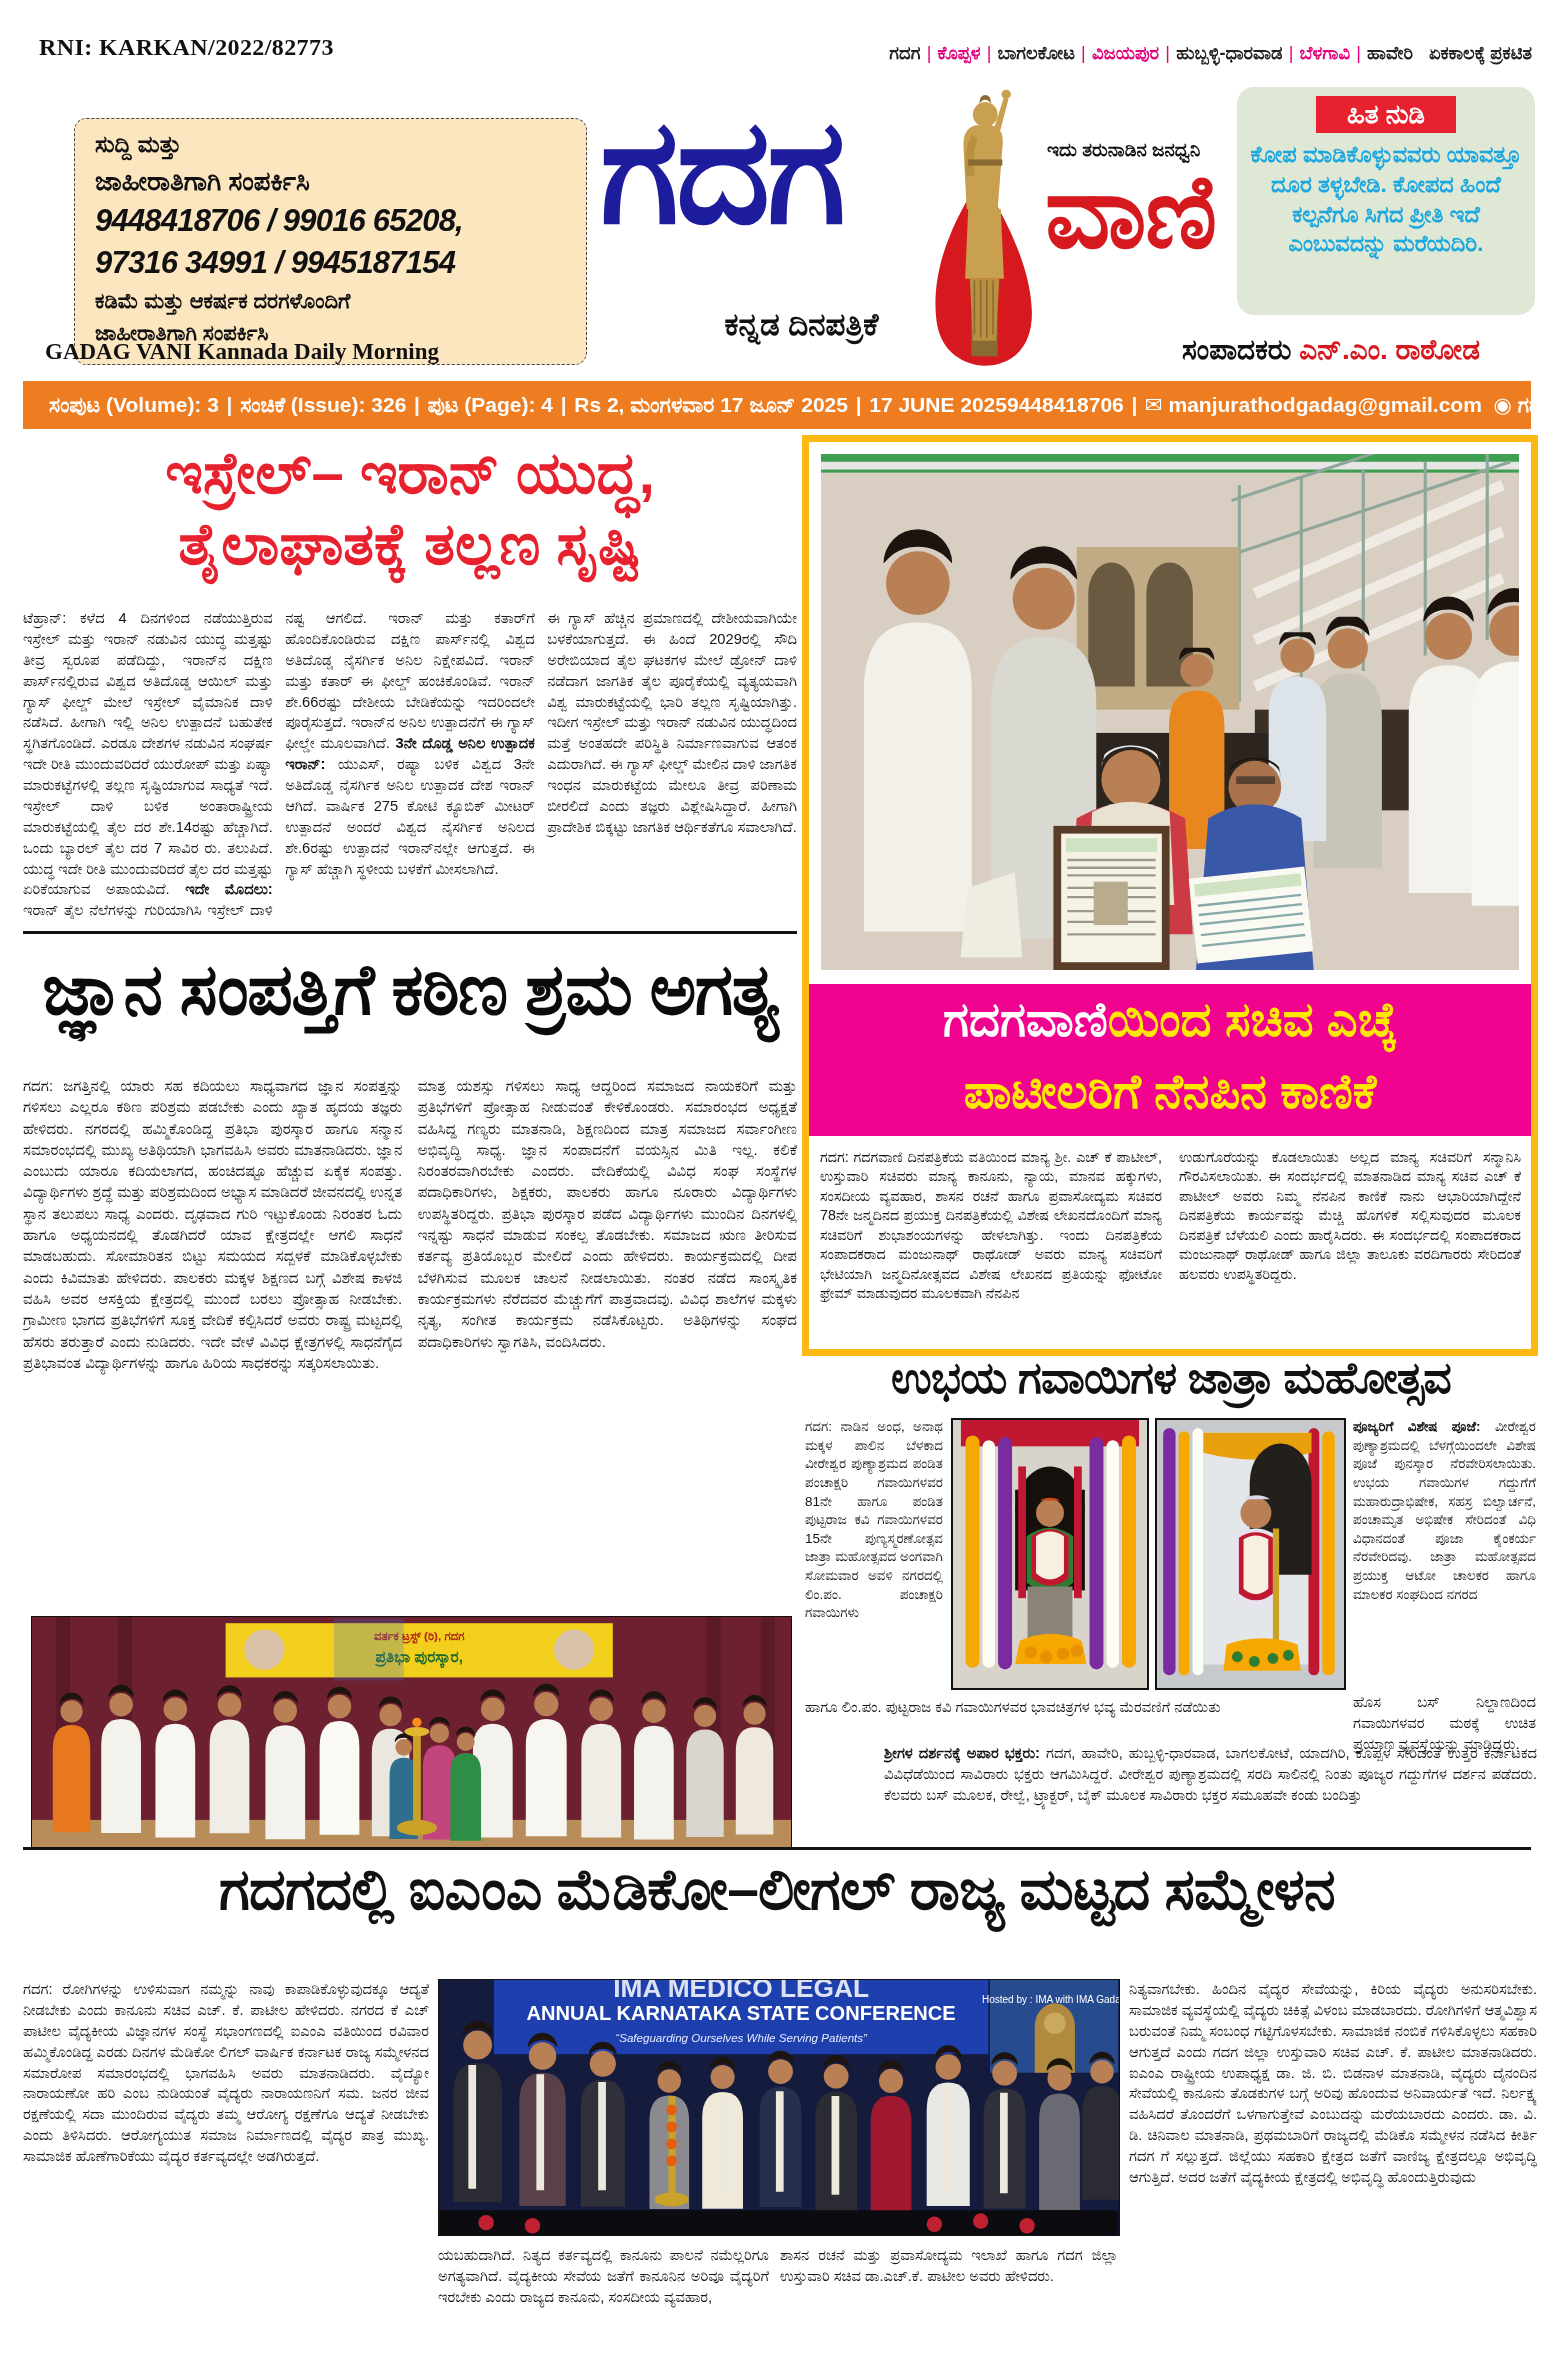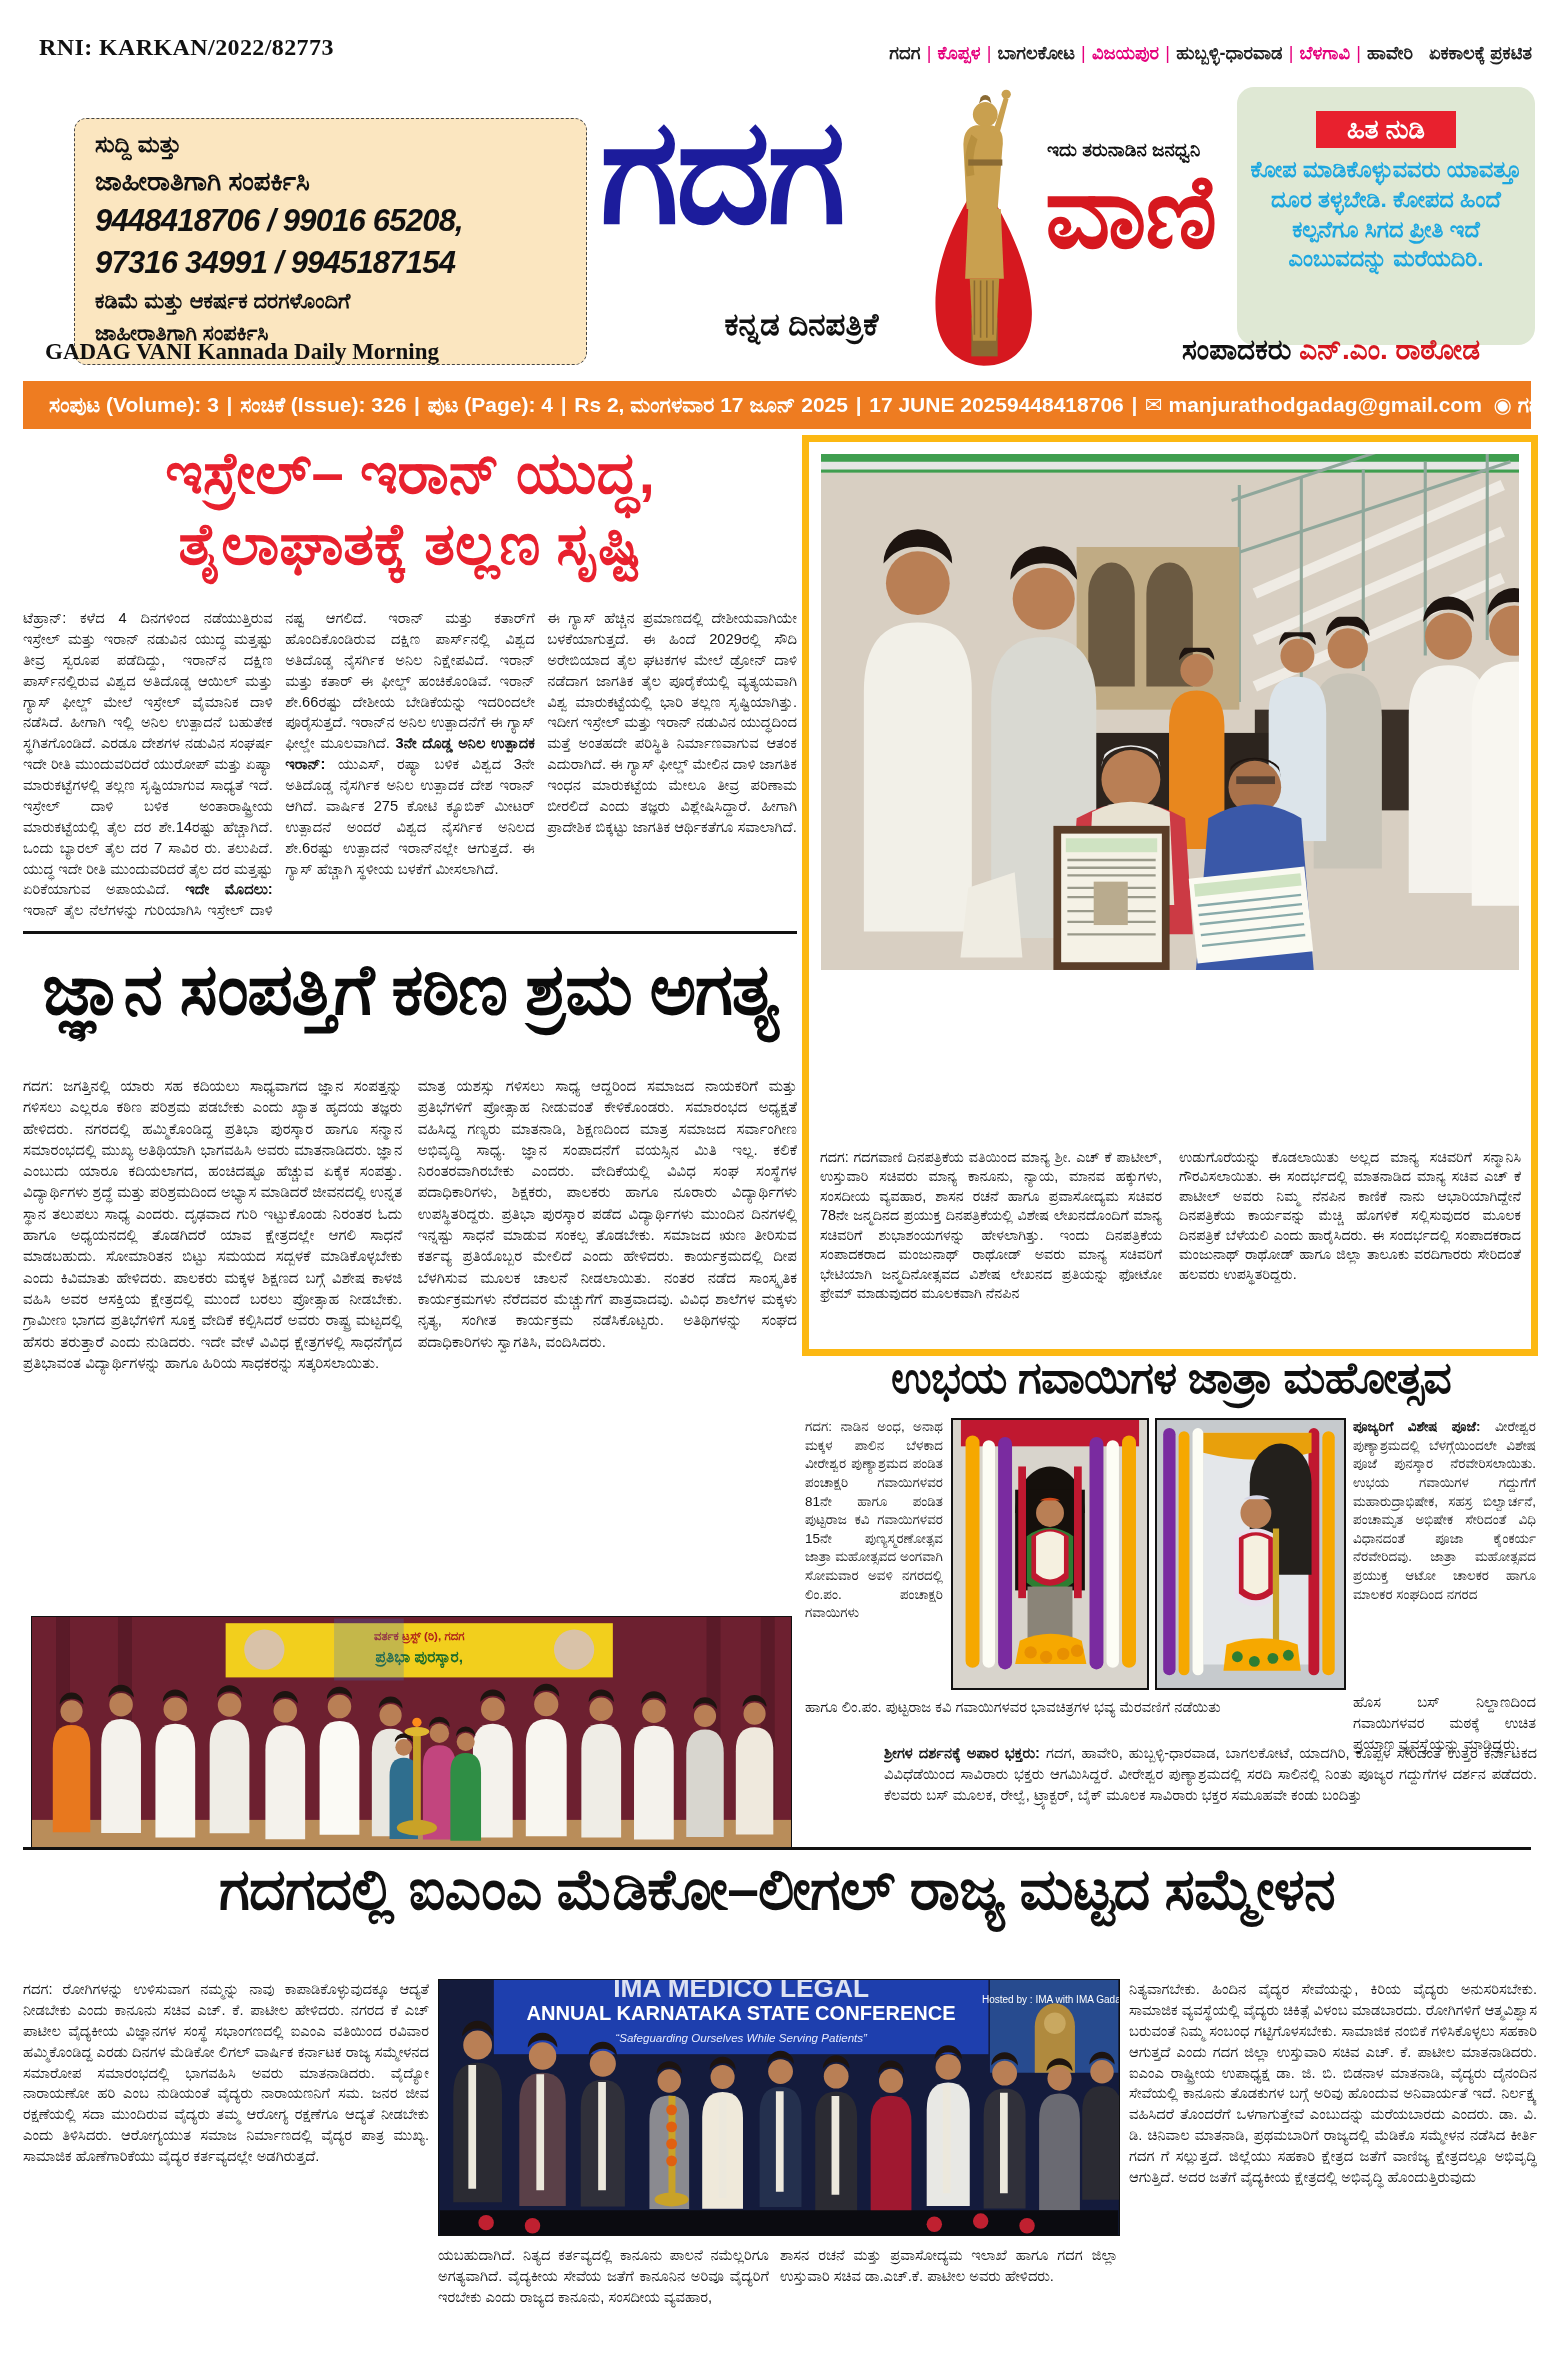--- a/index.html
+++ b/index.html
@@ -27,21 +27,21 @@
 
   [data-name="masthead-word1"]{left:600px;top:99px;font-size:146px;line-height:1;font-weight:bold;color:#1c1c9c;letter-spacing:-3.1px;}
   [data-name="masthead-statue"]{left:917px;top:85px;}
   [data-name="masthead-tagline"]{left:1047px;top:139px;font-size:18.6px;font-weight:bold;color:#111;}
   [data-name="masthead-word2"]{left:1045px;top:161px;font-size:102px;line-height:1;font-weight:bold;color:#d6181f;letter-spacing:-1.5px;}
   [data-name="masthead-subtitle"]{left:674px;top:307px;width:255px;text-align:center;font-size:31px;font-weight:bold;}
   [data-name="masthead-english"]{left:45px;top:339px;font-size:23px;font-weight:bold;}
   [data-name="editor-line"]{left:1126px;top:334px;width:410px;text-align:center;font-size:28px;font-weight:bold;}
   [data-name="editor-name"]{color:#d6181f;}
 
-  [data-name="quote-box"]{left:1237px;top:87px;width:276px;height:214px;background:#dfe8d4;border-radius:17px;padding:22px 11px;text-align:center;}
+  [data-name="quote-box"]{left:1237px;top:87px;width:276px;height:214px;background:#dfe8d4;border-radius:17px;padding:7px 11px;text-align:center;}
   [data-name="quote-title"]{display:inline-block;background:#e8212e;color:#fff;font-size:26px;font-weight:bold;
       padding:3.1px 31px;margin-top:1.5px;}
   [data-name="quote-text"]{margin-top:7.7px;font-size:22.5px;line-height:1.32;font-weight:bold;color:#1da7e0;}
 
   [data-name="info-bar"]{left:23px;top:381px;width:1508px;height:48px;background:#ee7c21;color:#fff;
       display:flex;align-items:center;justify-content:space-between;padding:0 26px;box-sizing:border-box;
       font-size:21px;font-weight:bold;white-space:nowrap;}
   [data-name="info-bar"] .sep{margin:0 7.7px;opacity:.95;}
   [data-name="info-bar"] .grp{display:flex;align-items:center;}
 
@@ -284,20 +284,26 @@
     <g data-name="held-newspaper">
       <rect x="480" y="540" width="150" height="110" fill="#fbfaf2" transform="rotate(-6 555 595)"></rect>
       <rect x="486" y="548" width="138" height="16" fill="#cfe3c2" transform="rotate(-6 555 595)"></rect>
       <g stroke="#8aa" stroke-width="3" transform="rotate(-6 555 595)">
           <path d="M488 576 h134 M488 588 h134 M488 600 h134 M488 614 h134 M488 628 h134"></path>
         </g>
     </g>
     <path d="M190 560 l60 -20 l10 110 h-80 Z" fill="#efece2"></path>
   </svg>
 
+  <div data-name="felicitation-headline">
+    <div>
+      <span class="white" data-name="felicitation-headline-brand">ಗದಗವಾಣಿ</span><span>ಯಿಂದ ಸಚಿವ ಎಚ್ಕೆ</span>
+    </div>
+    <div data-name="felicitation-headline-line2">ಪಾಟೀಲರಿಗೆ ನೆನಪಿನ ಕಾಣಿಕೆ</div>
+  </div>
 
   <div class="cols" data-name="hk-columns">
     <div class="col jtext" data-name="hk-column-1">ಗದಗ: ಗದಗವಾಣಿ ದಿನಪತ್ರಿಕೆಯ ವತಿಯಿಂದ ಮಾನ್ಯ ಶ್ರೀ. ಎಚ್ ಕೆ ಪಾಟೀಲ್, ಉಸ್ತುವಾರಿ ಸಚಿವರು ಮಾನ್ಯ ಕಾನೂನು, ನ್ಯಾಯ, ಮಾನವ ಹಕ್ಕುಗಳು, ಸಂಸದೀಯ ವ್ಯವಹಾರ, ಶಾಸನ ರಚನೆ ಹಾಗೂ ಪ್ರವಾಸೋದ್ಯಮ ಸಚಿವರ 78ನೇ ಜನ್ಮದಿನದ ಪ್ರಯುಕ್ತ ದಿನಪತ್ರಿಕೆಯಲ್ಲಿ ವಿಶೇಷ ಲೇಖನದೊಂದಿಗೆ ಮಾನ್ಯ ಸಚಿವರಿಗೆ ಶುಭಾಶಂಯಗಳನ್ನು ಹೇಳಲಾಗಿತ್ತು. ಇಂದು ದಿನಪತ್ರಿಕೆಯ ಸಂಪಾದಕರಾದ ಮಂಜುನಾಥ್ ರಾಥೋಡ್ ಅವರು ಮಾನ್ಯ ಸಚಿವರಿಗೆ ಭೇಟಿಯಾಗಿ ಜನ್ಮದಿನೋತ್ಸವದ ವಿಶೇಷ ಲೇಖನದ ಪ್ರತಿಯನ್ನು ಫೋಟೋ ಫ್ರೇಮ್ ಮಾಡುವುದರ ಮೂಲಕವಾಗಿ ನೆನಪಿನ</div>
     <div class="col jtext" data-name="hk-column-2">ಉಡುಗೊರೆಯನ್ನು ಕೊಡಲಾಯಿತು ಅಲ್ಲದ ಮಾನ್ಯ ಸಚಿವರಿಗೆ ಸನ್ಮಾನಿಸಿ ಗೌರವಿಸಲಾಯಿತು. ಈ ಸಂದರ್ಭದಲ್ಲಿ ಮಾತನಾಡಿದ ಮಾನ್ಯ ಸಚಿವ ಎಚ್ ಕೆ ಪಾಟೀಲ್ ಅವರು ನಿಮ್ಮ ನೆನಪಿನ ಕಾಣಿಕೆ ನಾನು ಆಭಾರಿಯಾಗಿದ್ದೇನೆ ದಿನಪತ್ರಿಕೆಯ ಕಾರ್ಯವನ್ನು ಮೆಚ್ಚಿ ಹೊಗಳಿಕೆ ಸಲ್ಲಿಸುವುದರ ಮೂಲಕ ದಿನಪತ್ರಿಕೆ ಬೆಳೆಯಲಿ ಎಂದು ಹಾರೈಸಿದರು. ಈ ಸಂದರ್ಭದಲ್ಲಿ ಸಂಪಾದಕರಾದ ಮಂಜುನಾಥ್ ರಾಥೋಡ್ ಹಾಗೂ ಜಿಲ್ಲಾ ತಾಲೂಕು ವರದಿಗಾರರು ಸೇರಿದಂತೆ ಹಲವರು ಉಪಸ್ಥಿತರಿದ್ದರು.</div>
   </div>
 </div>
 
 <div class="abs" data-name="ubhaya-headline">ಉಭಯ ಗವಾಯಿಗಳ ಜಾತ್ರಾ ಮಹೋತ್ಸವ</div>
 
 <div class="abs" data-name="ubhaya-col-left">

